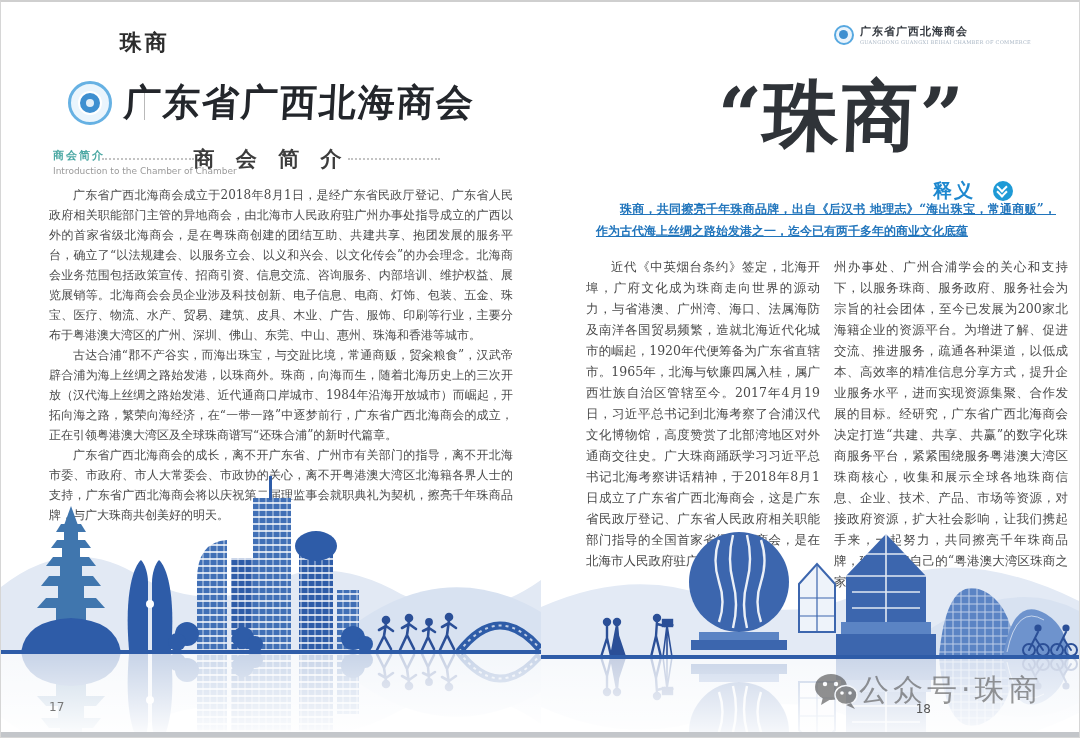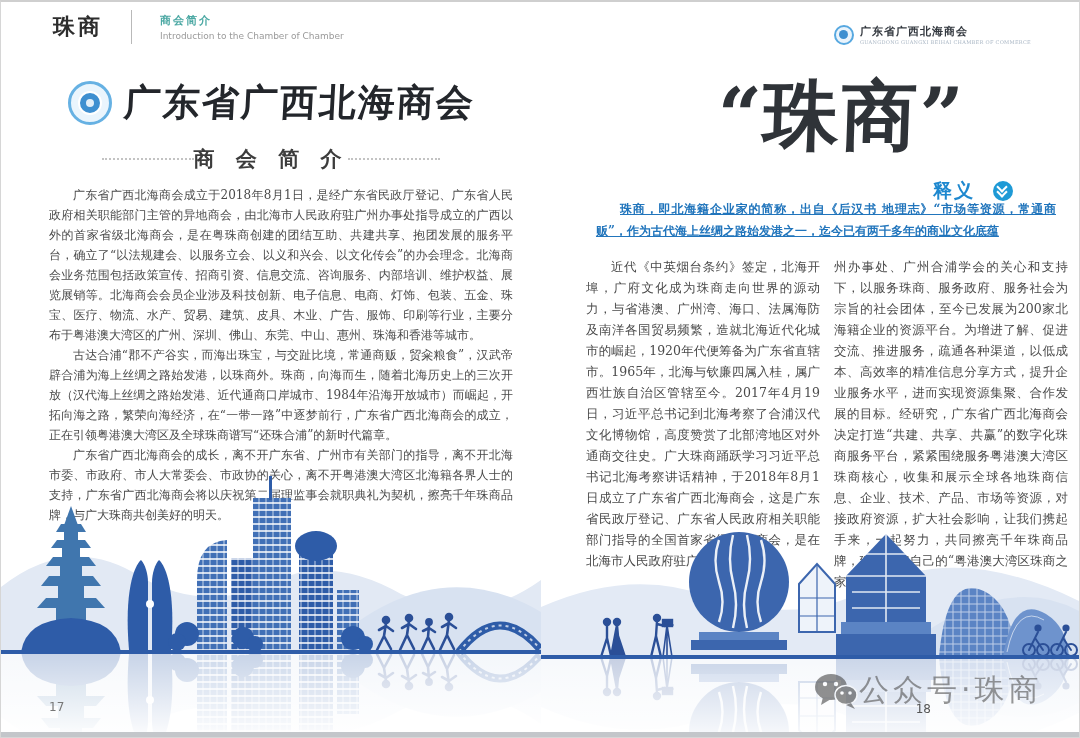--- a/index.html
+++ b/index.html
@@ -6,21 +6,21 @@
   html,body { background:#f2f2f2; }
   .spread {
     position:relative; width:1080px; height:738px; margin:0 auto;
     background:#ffffff; overflow:hidden;
     border:1px solid #d6d6d6; border-top:2px solid #cfcfcf;
     font-family:"DejaVu Serif", serif; color:#474747;
   }
   .bottom-strip { position:absolute; left:0; right:0; bottom:0; height:5px; background:#c3c6ca; z-index:9; }
 
   
-  .hdr { position:absolute; left:52px; top:8px; display:flex; align-items:center; gap:28px; }
+  .hdr { position:absolute; left:52px; top:26px; display:flex; align-items:center; gap:28px;flex-direction:column; }
   .hdr .brand { font-size:22px; font-weight:bold; color:#2d2d2d; letter-spacing:3px; }
   .hdr .vrule { width:1px; height:34px; background:#b9b9b9; }
   .hdr .sec-cn { font-size:11px; font-weight:bold; color:#4ba8a3; letter-spacing:2px; font-family:"DejaVu Sans",sans-serif; }
   .hdr .sec-en { font-size:9px; color:#9a9a9a; margin-top:3px; font-family:"DejaVu Sans",sans-serif; }
 
   .corner-logo { position:absolute; right:48px; top:22px; display:flex; align-items:center; gap:6px; }
   .corner-logo .ring { width:20px; height:20px; border-radius:50%; background:#eaf4fc; border:2px solid #57a8e0;
                        display:flex; align-items:center; justify-content:center; }
   .corner-logo .core { width:9px; height:9px; border-radius:50%; background:#3e8fd0; }
   .corner-logo .cl-cn { font-size:11px; font-weight:bold; color:#33383f; letter-spacing:1px; }
@@ -123,21 +123,21 @@
     <div class="big">“珠商”</div>
     <div class="shiyi">
       <span class="lbl">释义</span>
       <span class="chev-circle">
           <i class="c1"></i>
           <i class="c2"></i>
         </span>
     </div>
   </div>
 
-  <div class="rintro">珠商，即北海籍企业家的简称，出自《后汉书 地理志》“市场等资源，常通商贩”，作为古代海上丝绸之路始发港之一，迄今已有两千多年的商业文化底蕴</div>
+  <div class="rintro">珠商，共同擦亮千年珠商品牌，出自《后汉书 地理志》“海出珠宝，常通商贩”，作为古代海上丝绸之路始发港之一，迄今已有两千多年的商业文化底蕴</div>
 
   <div class="rcols">
     <div class="col first">近代《中英烟台条约》签定，北海开埠，广府文化成为珠商走向世界的源动力，与省港澳、广州湾、海口、法属海防及南洋各国贸易频繁，造就北海近代化城市的崛起，1920年代便筹备为广东省直辖市。1965年，北海与钦廉四属入桂，属广西壮族自治区管辖至今。2017年4月19日，习近平总书记到北海考察了合浦汉代文化博物馆，高度赞赏了北部湾地区对外通商交往史。广大珠商踊跃学习习近平总书记北海考察讲话精神，于2018年8月1日成立了广东省广西北海商会，这是广东省民政厅登记、广东省人民政府相关职能部门指导的全国首家省级北海商会，是在北海市人民政府驻广</div>
     <div class="col">州办事处、广州合浦学会的关心和支持下，以服务珠商、服务政府、服务社会为宗旨的社会团体，至今已发展为200家北海籍企业的资源平台。为增进了解、促进交流、推进服务，疏通各种渠道，以低成本、高效率的精准信息分享方式，提升企业服务水平，进而实现资源集聚、合作发展的目标。经研究，广东省广西北海商会决定打造“共建、共享、共赢”的数字化珠商服务平台，紧紧围绕服务粤港澳大湾区珠商核心，收集和展示全球各地珠商信息、企业、技术、产品、市场等资源，对接政府资源，扩大社会影响，让我们携起手来，一起努力，共同擦亮千年珠商品牌，建设我们自己的“粤港澳大湾区珠商之家”。</div>
   </div>
 
   <svg class="sky sky-l" width="540" height="270" viewBox="0 0 540 270">
     <defs>
       <pattern id="winA" width="7" height="7" patternUnits="userSpaceOnUse">
         <rect width="7" height="7" fill="#2e5ca8"></rect>

